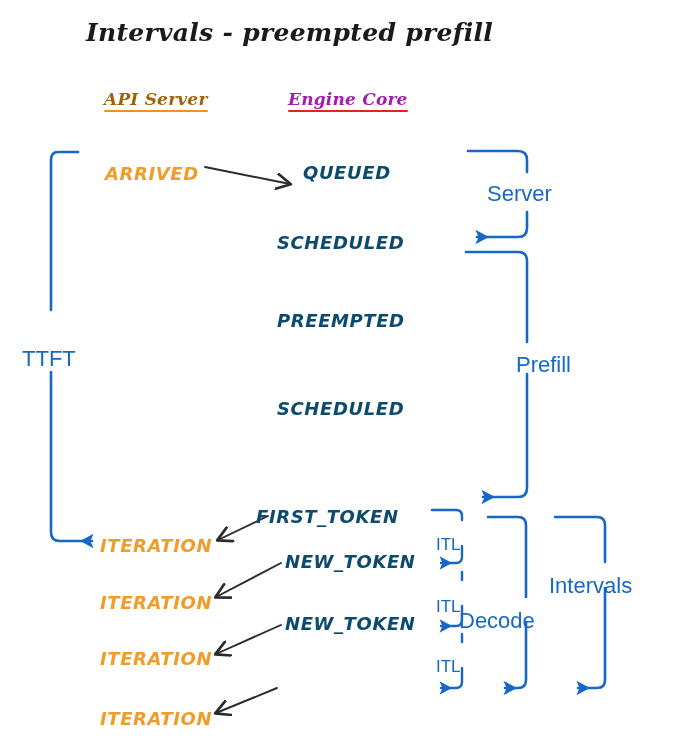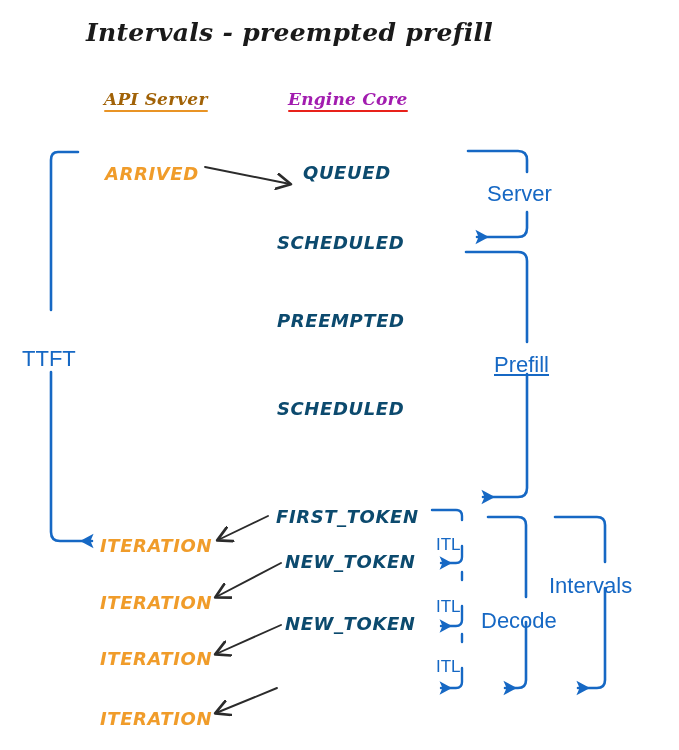--- a/index.html
+++ b/index.html
@@ -162,26 +162,26 @@
   <div class="lbl state api" style="left:105px; top:165px;">ARRIVED</div>
   <div class="lbl state api" style="left:100px; top:537px;">ITERATION</div>
   <div class="lbl state api" style="left:100px; top:594px;">ITERATION</div>
   <div class="lbl state api" style="left:100px; top:650px;">ITERATION</div>
   <div class="lbl state api" style="left:100px; top:710px;">ITERATION</div>
 
   <div class="lbl state engine" style="left:303px; top:164px;">QUEUED</div>
   <div class="lbl state engine" style="left:277px; top:234px;">SCHEDULED</div>
   <div class="lbl state engine" style="left:277px; top:312px;">PREEMPTED</div>
   <div class="lbl state engine" style="left:277px; top:400px;">SCHEDULED</div>
-  <div class="lbl state engine" style="left:276px; top:508px;">FIRST_TOKEN</div>
+  <div class="lbl state engine" style="left:256px; top:508px;">FIRST_TOKEN</div>
   <div class="lbl state engine" style="left:285px; top:553px;">NEW_TOKEN</div>
   <div class="lbl state engine" style="left:285px; top:615px;">NEW_TOKEN</div>
 
   <div class="lbl bluelabel" style="left:22px; top:340px;margin-top:8px;">TTFT</div>
   <div class="lbl bluelabel" style="left:487px; top:183px;">Server</div>
-  <div class="lbl bluelabel" style="left:494px; top:354px;text-decoration:underline;">Prefill</div>
+  <div class="lbl bluelabel" style="left:516px; top:354px;">Prefill</div>
   <div class="lbl bluelabel small" style="left:436px; top:528px;">ITL</div>
   <div class="lbl bluelabel small" style="left:436px; top:590px;">ITL</div>
   <div class="lbl bluelabel small" style="left:436px; top:650px;">ITL</div>
-  <div class="lbl bluelabel" style="left:481px; top:610px;">Decode</div>
+  <div class="lbl bluelabel" style="left:459px; top:610px;">Decode</div>
   <div class="lbl bluelabel" style="left:549px; top:575px;">Intervals</div>
 
 </div>
 
 </body></html>

